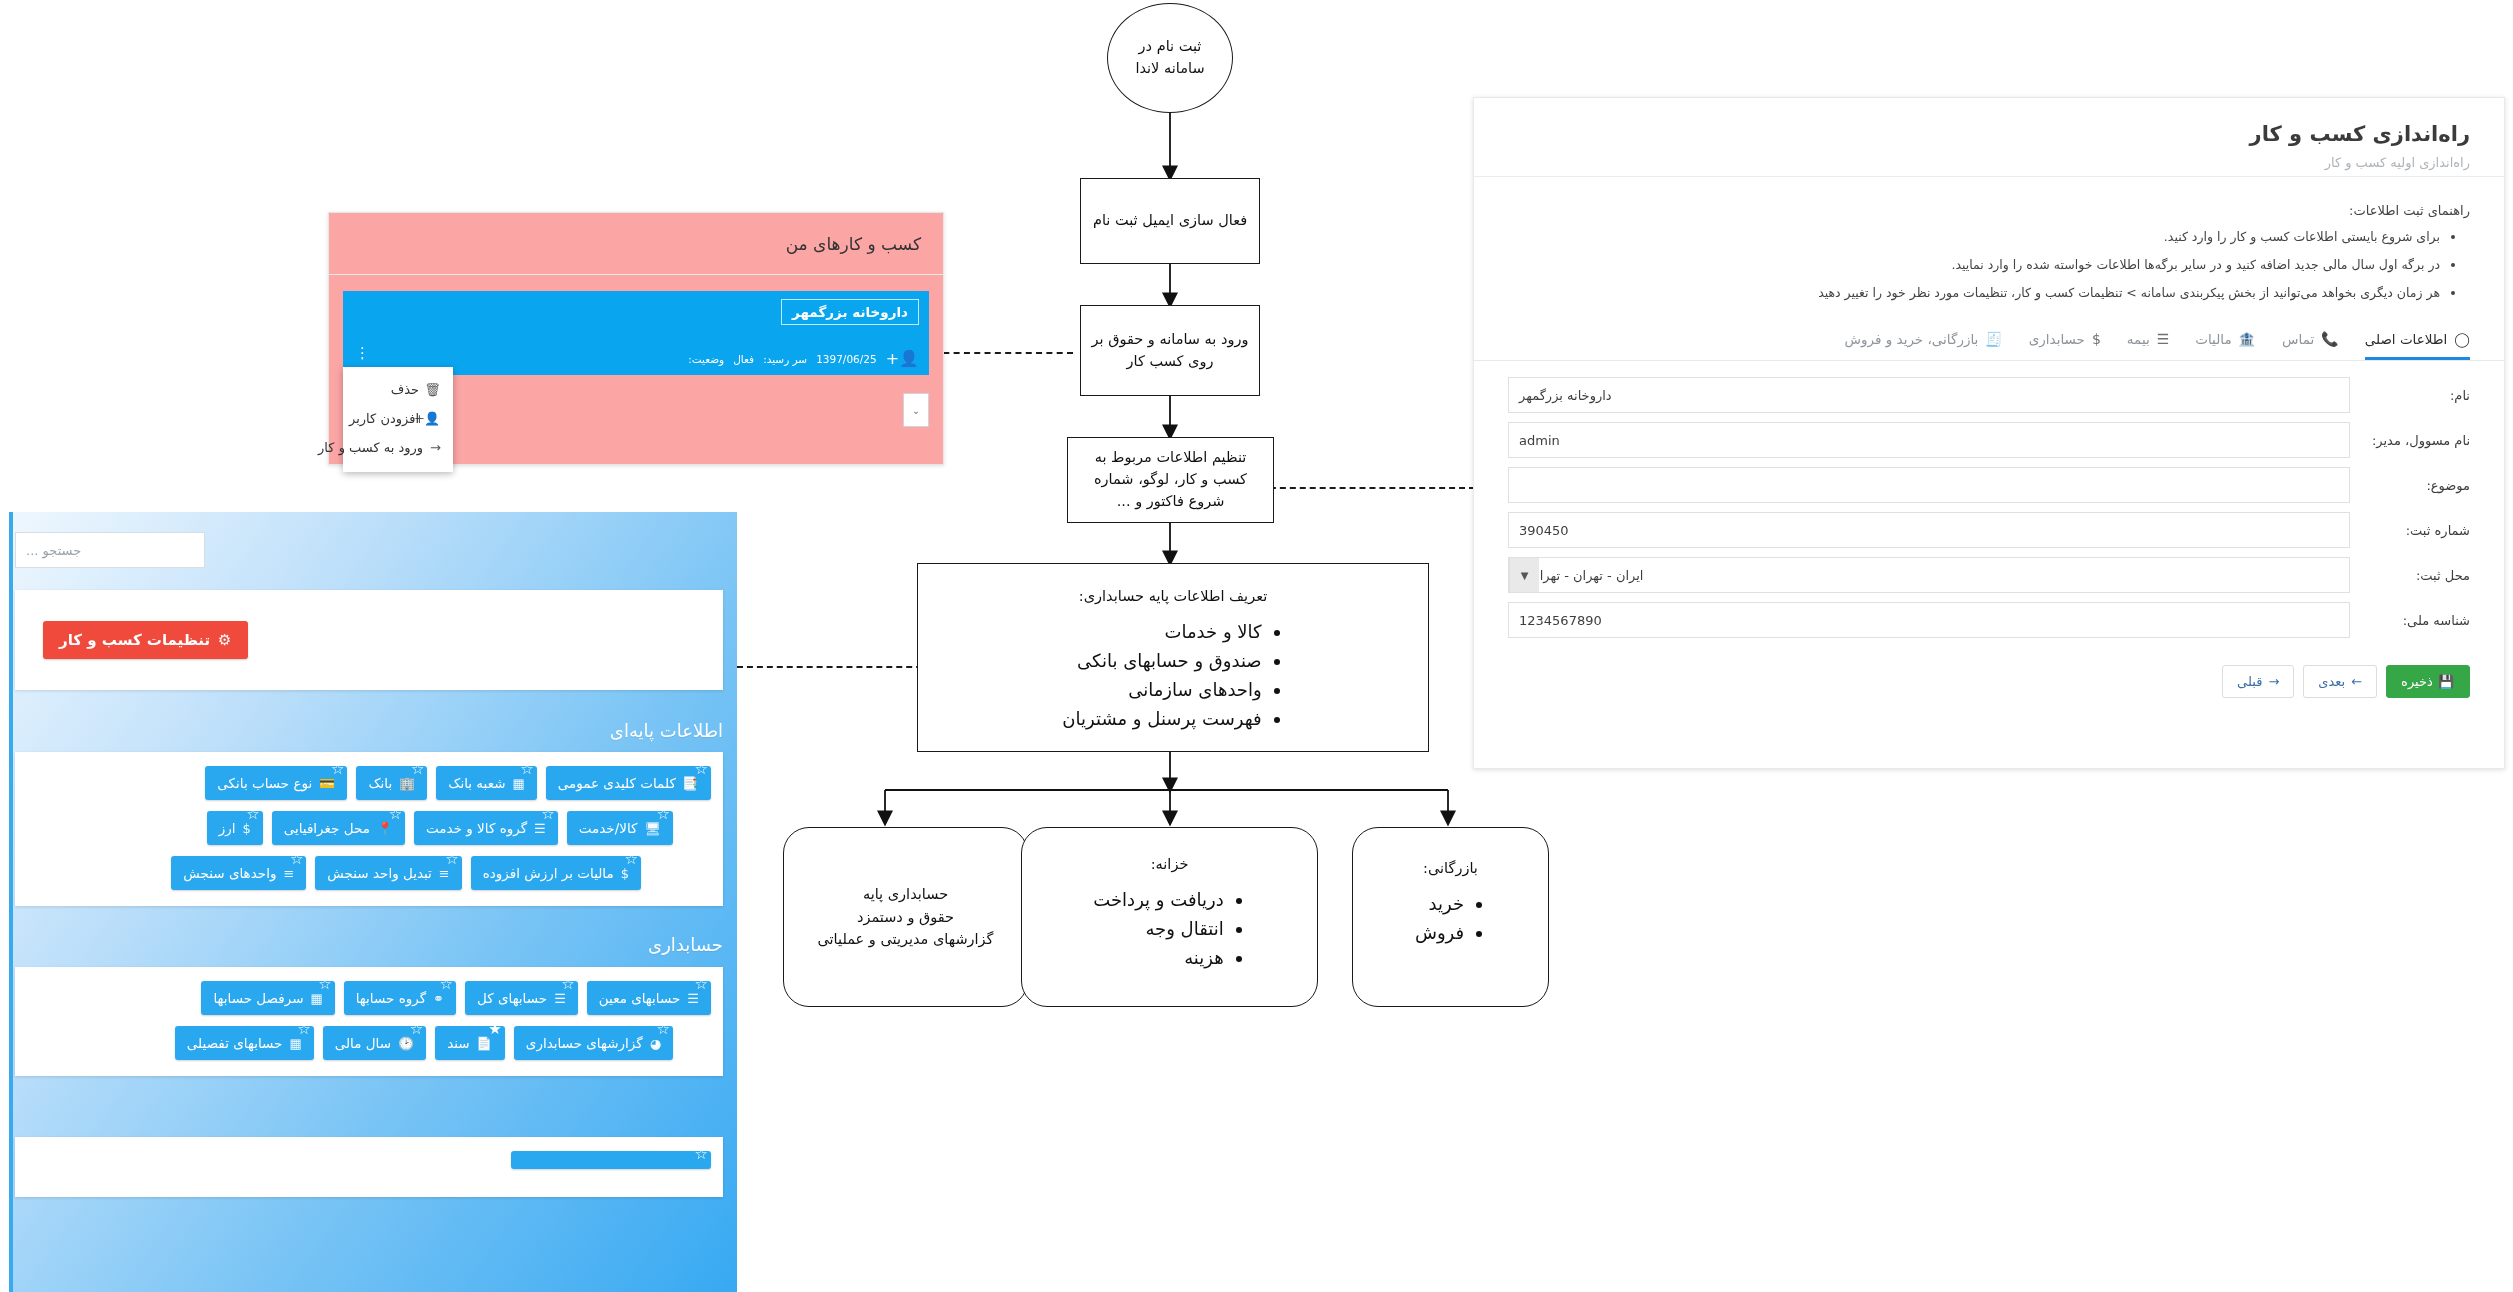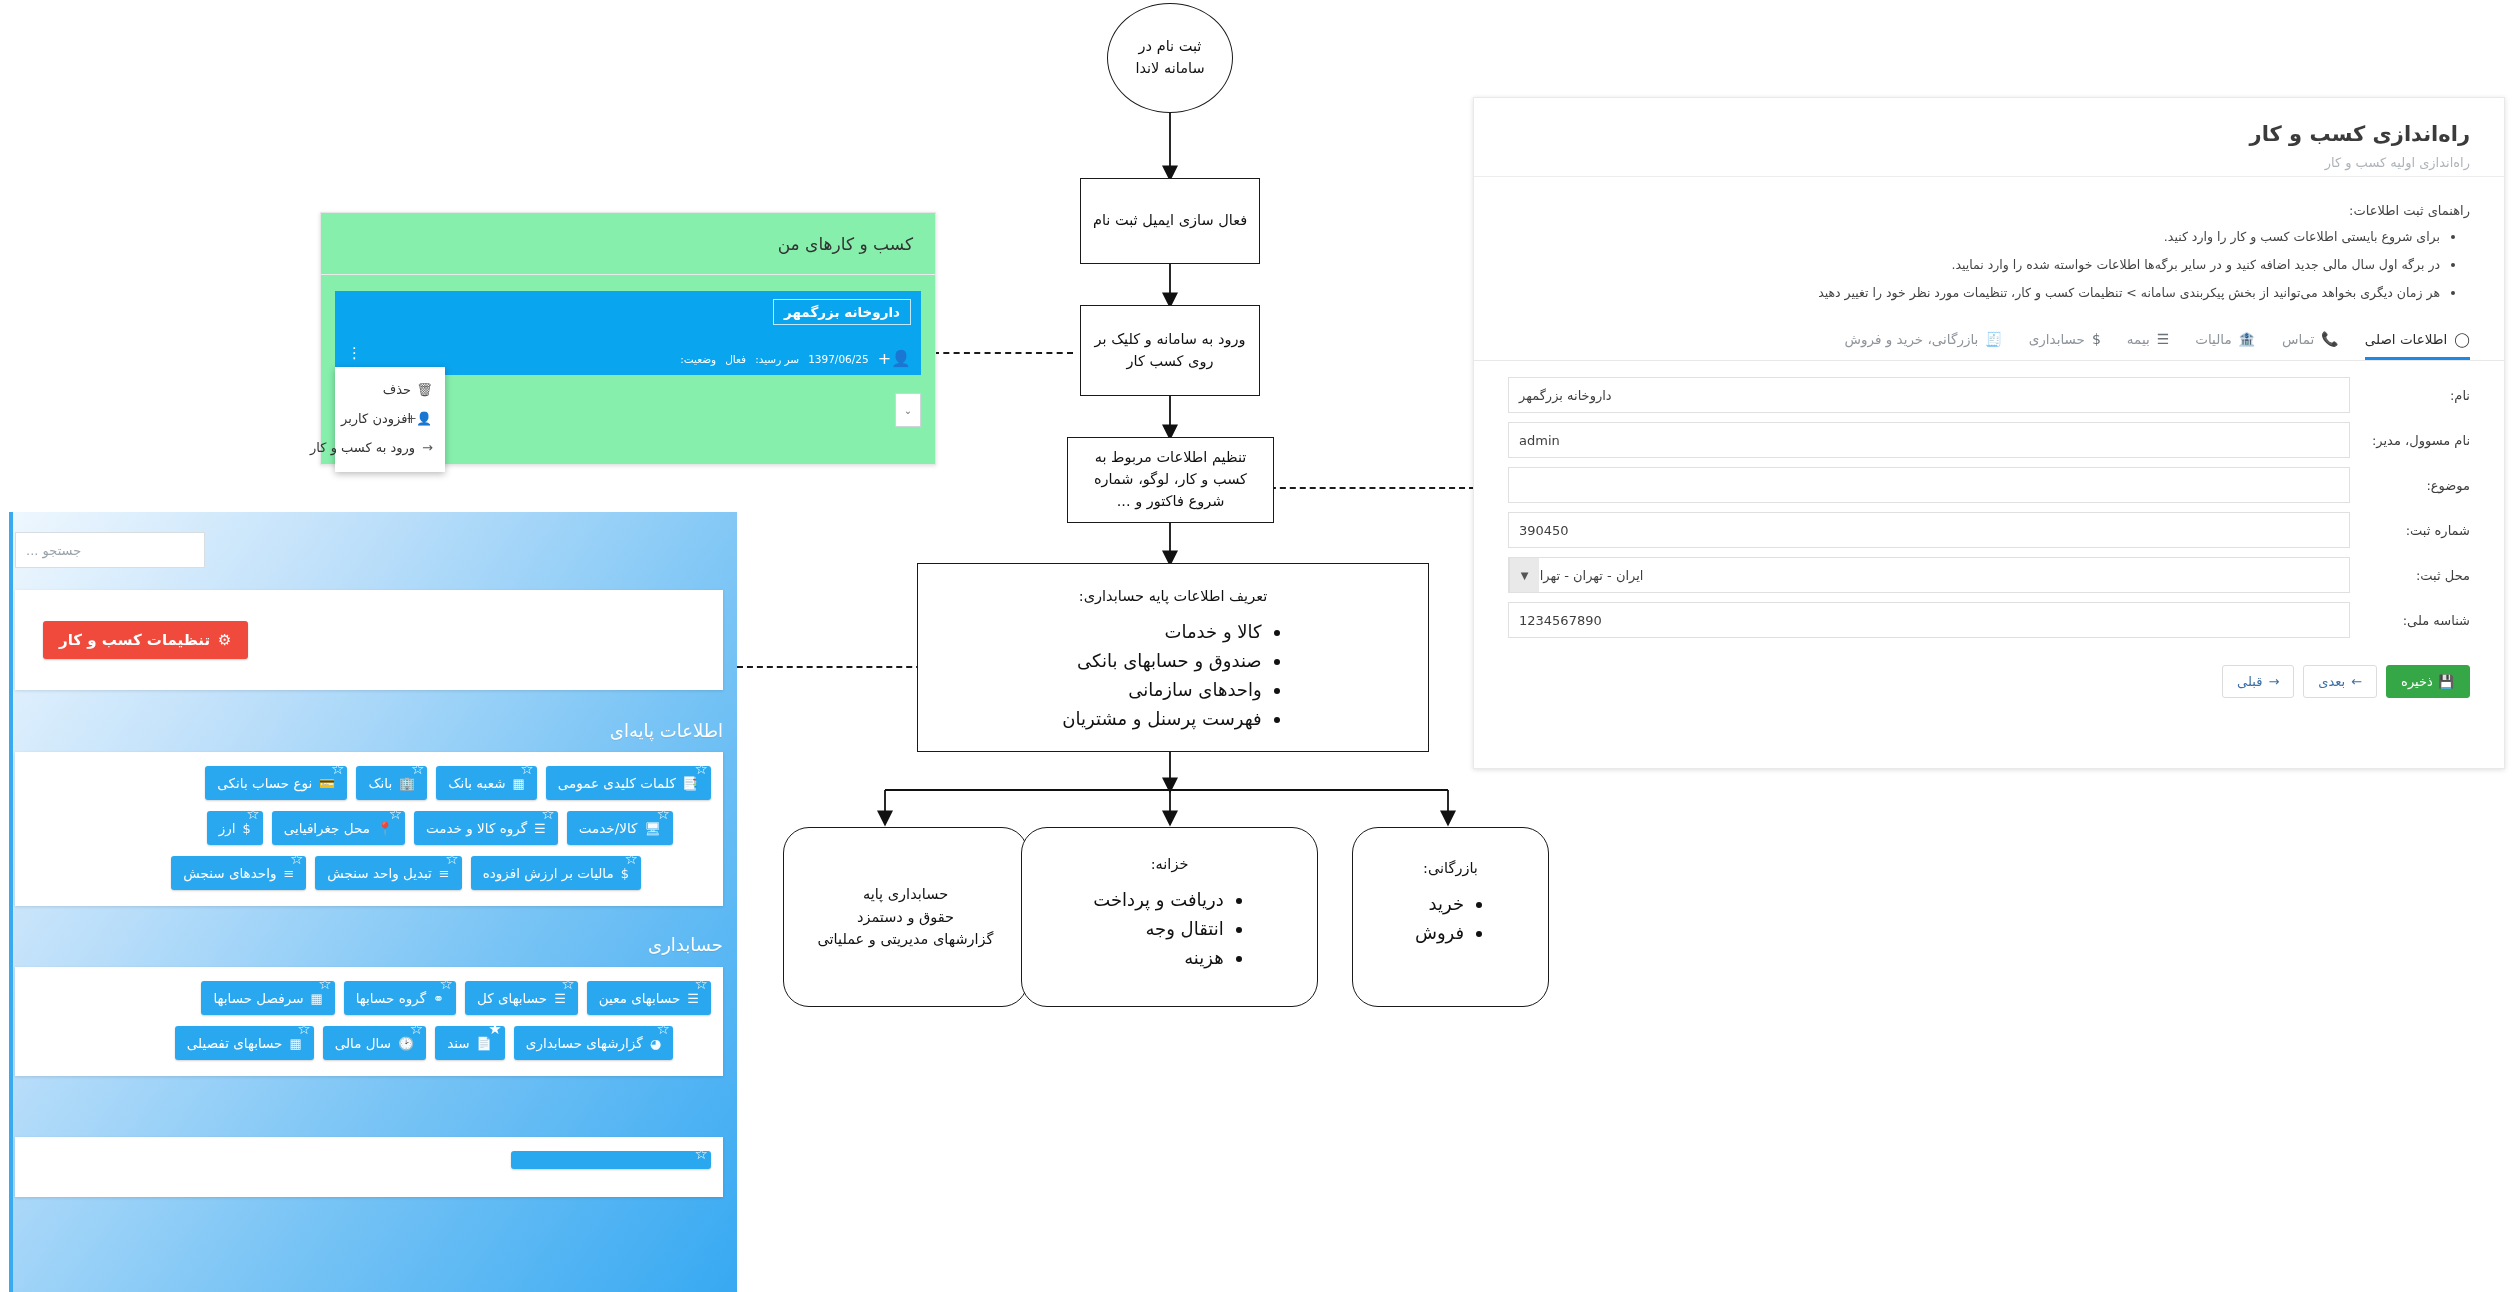--- a/index.html
+++ b/index.html
@@ -106,23 +106,23 @@
   .tile .star {
     position: absolute; right: 3px; top: -4px;
     font-size: 15px; line-height: 1; color: #fff;
   }
   .tile .ic { font-size: 13px; opacity: .95; display:inline-block; }
   .tile-row-indent { padding-right: 38px; }
   .tile-row-indent2 { padding-right: 70px; }
 
   
   #mybiz {
-    position: absolute; left: 320px; top: 212px;
+    position: absolute; left: 328px; top: 212px;
     width: 616px; height: 253px;
-    background: #86efac;
+    background: #fca5a5;
     border: 1px solid #e6e6e6;
     box-shadow: 0 1px 4px rgba(0,0,0,.13);
     z-index: 6;
   }
   #mybiz-head {
     height: 62px; border-bottom: 1px solid #eaeaea;
     display: flex; align-items: center; justify-content: flex-start;
     padding: 0 22px;
     font-size: 17px; color: #333;
   }
@@ -272,21 +272,21 @@
 
   <div class="fc-node circle" style="left:1107px; top:3px; width:126px; height:110px;">
     <span>ثبت نام در سامانه لاندا</span>
   </div>
 
   <div class="fc-node" style="left:1080px; top:178px; width:180px; height:86px;">
     <span>فعال سازی ایمیل ثبت نام</span>
   </div>
 
   <div class="fc-node" style="left:1080px; top:305px; width:180px; height:91px;">
-    <span>ورود به سامانه و کلیک بر روی کسب کار</span>
+    <span>ورود به سامانه و حقوق بر روی کسب کار</span>
   </div>
 
   <div class="fc-node" style="left:1067px; top:437px; width:207px; height:86px;">
     <span>تنظیم اطلاعات مربوط به کسب و کار، لوگو، شماره شروع فاکتور و ...</span>
   </div>
 
   <div class="fc-node" style="left:917px; top:563px; width:512px; height:189px; justify-content:flex-start; padding-top:22px;">
     <span class="ttl">تعریف اطلاعات پایه حسابداری:</span>
     <ul>
       <li>کالا و خدمات</li>

